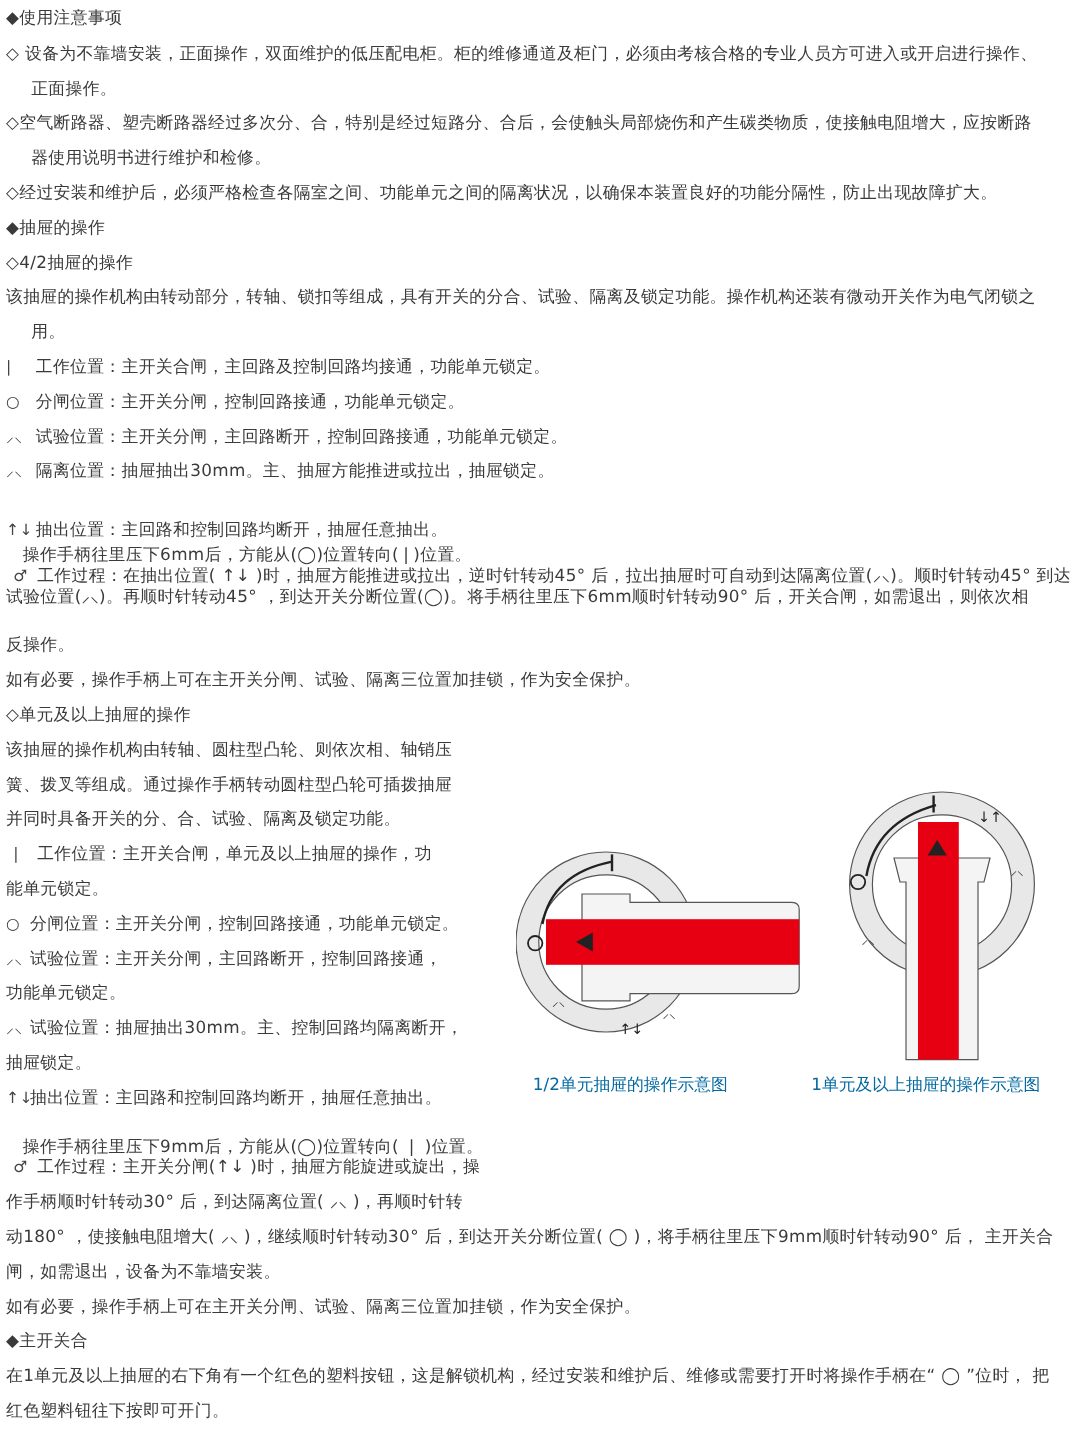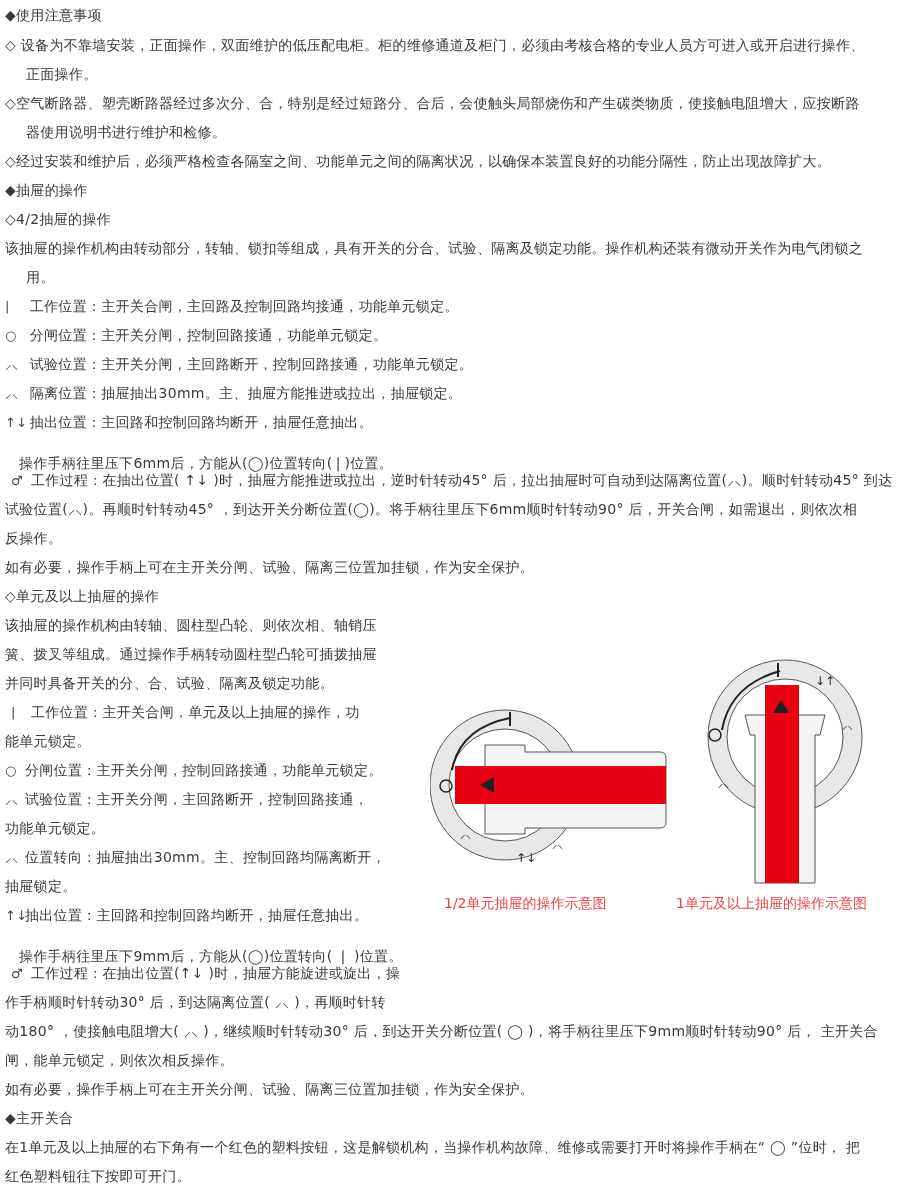--- a/index.html
+++ b/index.html
@@ -13,21 +13,21 @@
       font-size: 14px; line-height: 20px; letter-spacing: 0.3px;
     }
     .ind { left: 26px; }
     .ind2 { left: 19px; margin-top: 12px; }
     .sym {
       display: inline-block; width: 20px; text-align: left;
       font-size: 13px; color: #444;
     }
     .fig { position: absolute; }
     .cap {
-      position: absolute; font-size: 14px; white-space: nowrap; color: #ef4444;
+      position: absolute; font-size: 14px; white-space: nowrap; color: #0369a1;
     }
   </style>
 </head>
 <body>
 
 <div class="line" style="top:5px">◆使用注意事项</div>
 <div class="line" style="top:35px">◇ 设备为不靠墙安装，正面操作，双面维护的低压配电柜。柜的维修通道及柜门，必须由考核合格的专业人员方可进入或开启进行操作、</div>
 <div class="line ind" style="top:64px">正面操作。</div>
 <div class="line" style="top:93px">◇空气断路器、塑壳断路器经过多次分、合，特别是经过短路分、合后，会使触头局部烧伤和产生碳类物质，使接触电阻增大，应按断路</div>
 <div class="line ind" style="top:122px">器使用说明书进行维护和检修。</div>
@@ -47,68 +47,68 @@
   <span>分闸位置：主开关分闸，控制回路接通，功能单元锁定。</span>
 </div>
 <div class="line" style="top:354px">
   <span class="sym">⸝⸜</span>
   <span>试验位置：主开关分闸，主回路断开，控制回路接通，功能单元锁定。</span>
 </div>
 <div class="line" style="top:383px">
   <span class="sym">⸝⸜</span>
   <span>隔离位置：抽屉抽出30mm。主、抽屉方能推进或拉出，抽屉锁定。</span>
 </div>
-<div class="line" style="top:412px">
+<div class="line" style="top:432px">
   <span class="sym">↑↓</span>
   <span>抽出位置：主回路和控制回路均断开，抽屉任意抽出。</span>
 </div>
 <div class="line ind2" style="top:441px">操作手柄往里压下6mm后，方能从(◯)位置转向(❘)位置。</div>
 
 <div class="line" style="top:470px">
   <span class="sym" style="margin-left:6px">♂</span><span>工作过程：在抽出位置( ↑↓ )时，抽屉方能推进或拉出，逆时针转动45° 后，拉出抽屉时可自动到达隔离位置(⸝⸜)。顺时针转动45° 到达</span>
 </div>
-<div class="line" style="top:499px">试验位置(⸝⸜)。再顺时针转动45° ，到达开关分断位置(◯)。将手柄往里压下6mm顺时针转动90° 后，开关合闸，如需退出，则依次相</div>
+<div class="line" style="top:488px">试验位置(⸝⸜)。再顺时针转动45° ，到达开关分断位置(◯)。将手柄往里压下6mm顺时针转动90° 后，开关合闸，如需退出，则依次相</div>
 <div class="line" style="top:528px">反操作。</div>
 <div class="line" style="top:557px">如有必要，操作手柄上可在主开关分闸、试验、隔离三位置加挂锁，作为安全保护。</div>
 
 <div class="line" style="top:586px">◇单元及以上抽屉的操作</div>
 <div class="line" style="top:615px">该抽屉的操作机构由转轴、圆柱型凸轮、则依次相、轴销压</div>
 <div class="line" style="top:644px">簧、拨叉等组成。通过操作手柄转动圆柱型凸轮可插拨抽屉</div>
 <div class="line" style="top:673px">并同时具备开关的分、合、试验、隔离及锁定功能。</div>
 
 <div class="line" style="top:702px">
   <span class="sym" style="margin-left:6px">|</span><span>工作位置：主开关合闸，单元及以上抽屉的操作，功</span>
 </div>
 <div class="line" style="top:731px">能单元锁定。</div>
 <div class="line" style="top:760px">
   <span class="sym">○</span><span>分闸位置：主开关分闸，控制回路接通，功能单元锁定。</span>
 </div>
 <div class="line" style="top:789px">
   <span class="sym">⸝⸜</span><span>试验位置：主开关分闸，主回路断开，控制回路接通，</span>
 </div>
 <div class="line" style="top:818px">功能单元锁定。</div>
 <div class="line" style="top:847px">
-  <span class="sym">⸝⸜</span><span>位置转向：抽屉抽出30mm。主、控制回路均隔离断开，</span>
+  <span class="sym">⸝⸜</span><span>试验位置：抽屉抽出30mm。主、控制回路均隔离断开，</span>
 </div>
 <div class="line" style="top:876px">抽屉锁定。</div>
 <div class="line" style="top:905px">
   <span class="sym">↑↓</span><span>抽出位置：主回路和控制回路均断开，抽屉任意抽出。</span>
 </div>
 <div class="line ind2" style="top:934px">操作手柄往里压下9mm后，方能从(◯)位置转向( ❘ )位置。</div>
 
 <div class="line" style="top:963px">
-  <span class="sym" style="margin-left:6px">♂</span><span>工作过程：在抽出位置(↑↓ )时，抽屉方能旋进或旋出，操</span>
+  <span class="sym" style="margin-left:6px">♂</span><span>工作过程：主开关分闸(↑↓ )时，抽屉方能旋进或旋出，操</span>
 </div>
 <div class="line" style="top:992px">作手柄顺时针转动30° 后，到达隔离位置( ⸝⸜ )，再顺时针转</div>
 <div class="line" style="top:1021px">动180° ，使接触电阻增大( ⸝⸜ )，继续顺时针转动30° 后，到达开关分断位置( ◯ )，将手柄往里压下9mm顺时针转动90° 后， 主开关合</div>
-<div class="line" style="top:1050px">闸，能单元锁定，则依次相反操作。</div>
+<div class="line" style="top:1050px">闸，如需退出，设备为不靠墙安装。</div>
 <div class="line" style="top:1079px">如有必要，操作手柄上可在主开关分闸、试验、隔离三位置加挂锁，作为安全保护。</div>
 
 <div class="line" style="top:1108px">◆主开关合</div>
-<div class="line" style="top:1137px">在1单元及以上抽屉的右下角有一个红色的塑料按钮，这是解锁机构，当操作机构故障、维修或需要打开时将操作手柄在“ ◯ ”位时， 把</div>
+<div class="line" style="top:1137px">在1单元及以上抽屉的右下角有一个红色的塑料按钮，这是解锁机构，经过安装和维护后、维修或需要打开时将操作手柄在“ ◯ ”位时， 把</div>
 <div class="line" style="top:1166px">红色塑料钮往下按即可开门。</div>
 
 <div class="fig" style="left:430px;top:700px;width:240px;height:170px">
   <svg width="240" height="170" viewBox="0 0 240 170">
     <circle cx="75" cy="85" r="75" fill="#e8e8e8" stroke="#555" stroke-width="1"></circle>
     <circle cx="75" cy="85" r="56" fill="#ffffff" stroke="#555" stroke-width="1"></circle>
     <path d="M55 45 L95 45 L95 52 L230 52 Q236 52 236 58 L236 122 Q236 128 230 128 L95 128 L95 134 L55 134 Z" fill="#f4f4f4" stroke="#555" stroke-width="1"></path>
     <rect x="25" y="66" width="211" height="38" fill="#e60012"></rect>
     <polygon points="50,85 64,77 64,93" fill="#222"></polygon>
     <path d="M22 70 Q30 28 80 18" fill="none" stroke="#222" stroke-width="2"></path>

